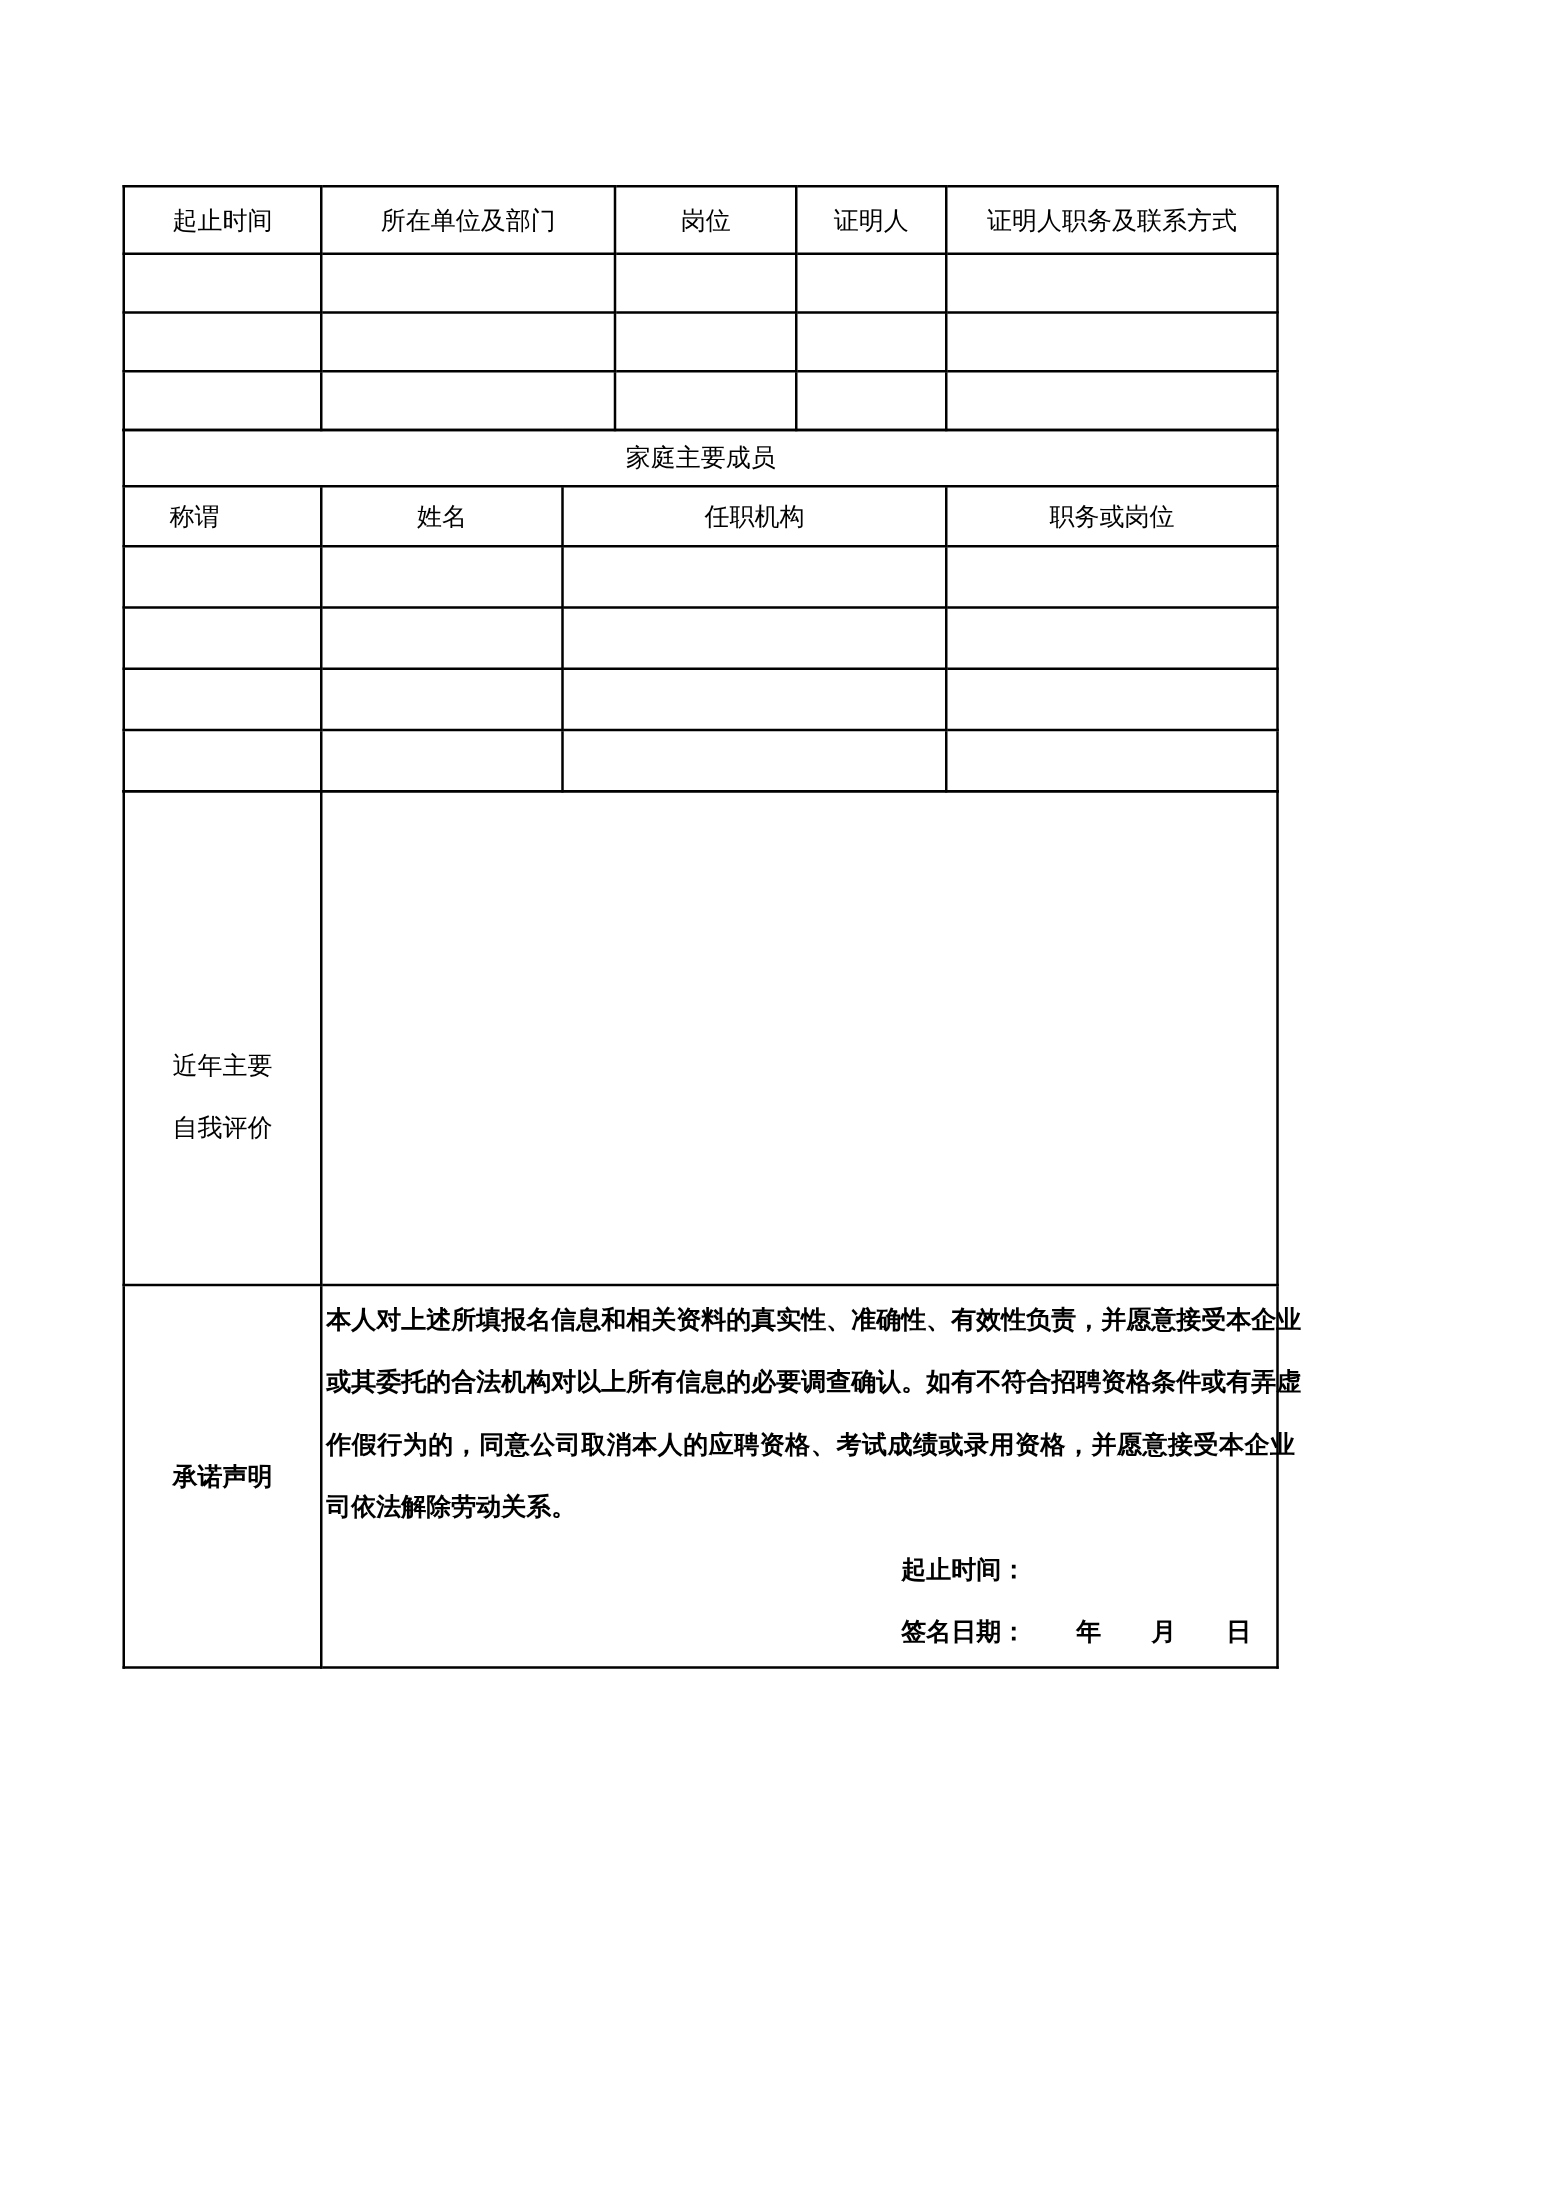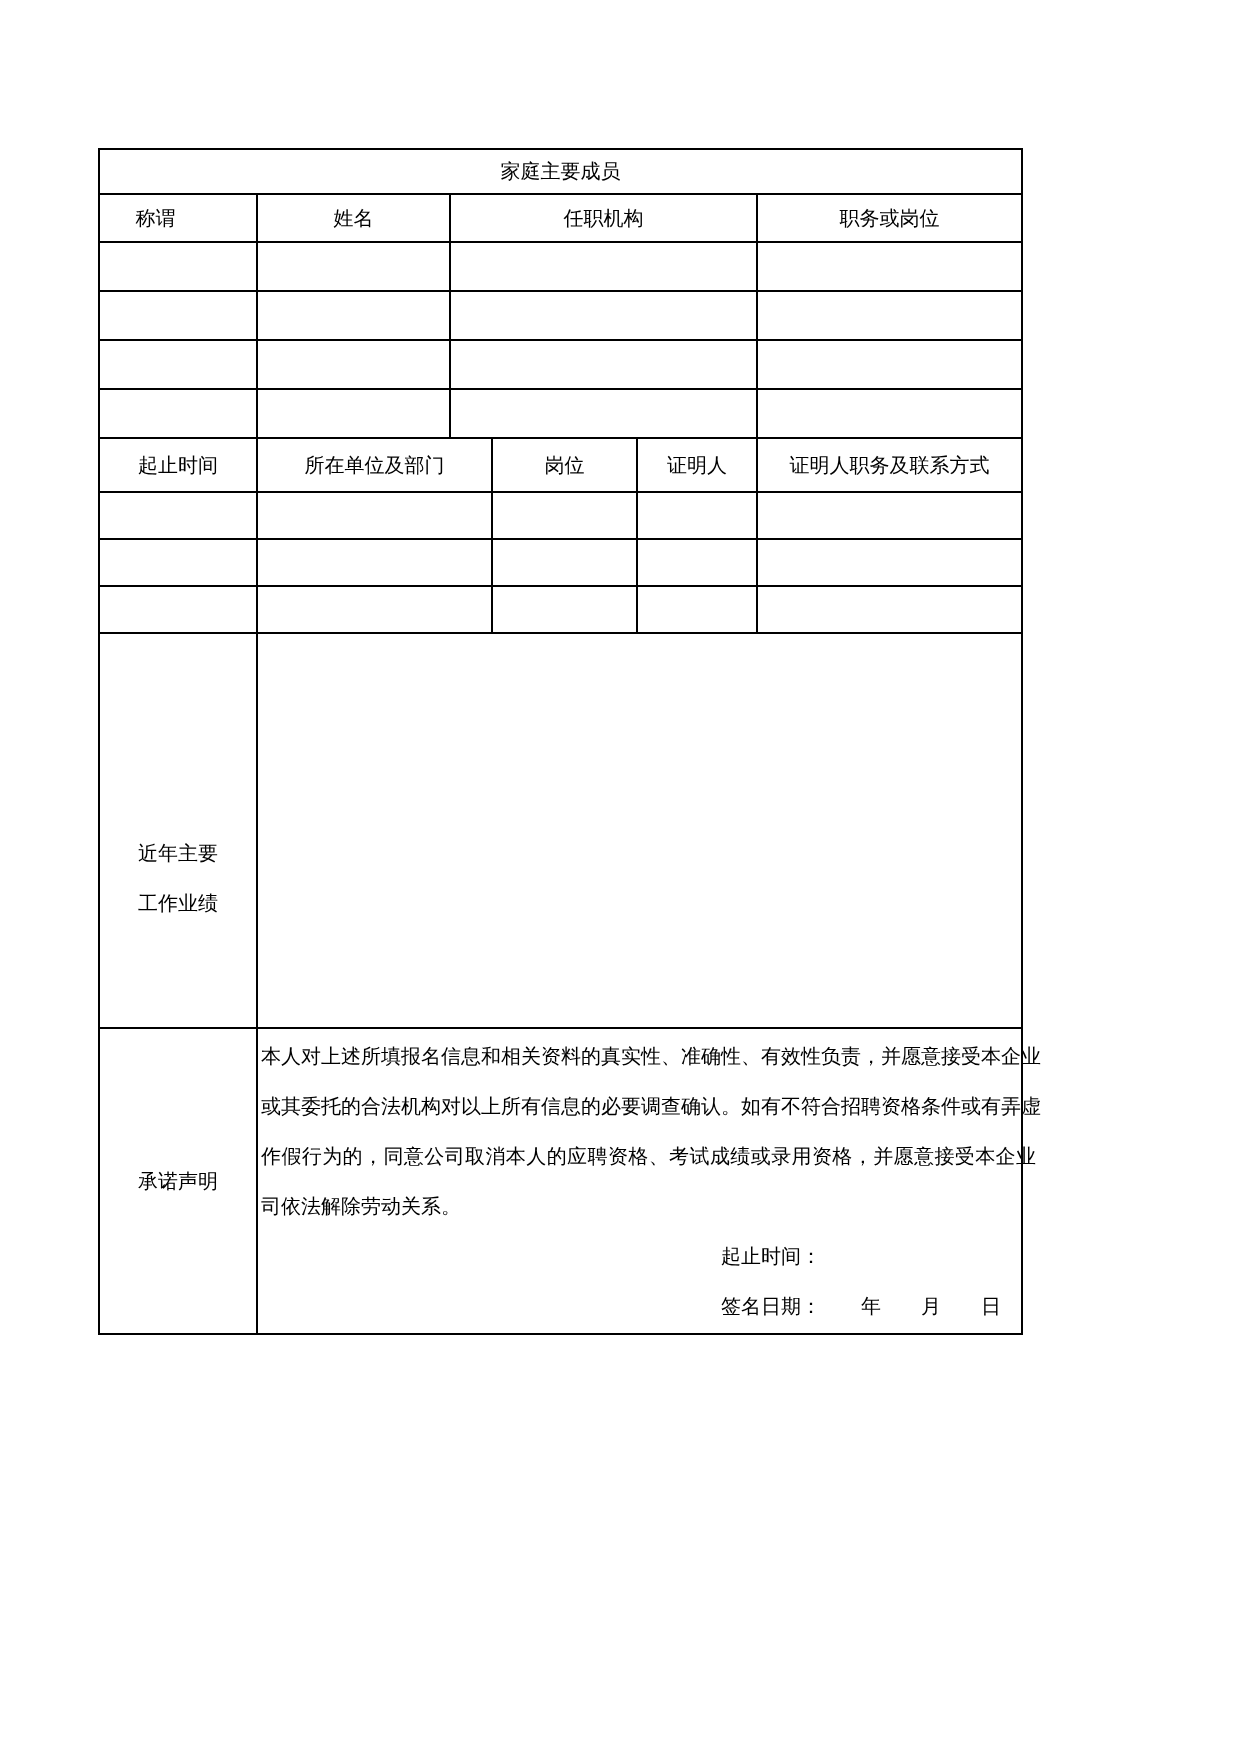--- a/index.html
+++ b/index.html
@@ -34,21 +34,21 @@
     overflow: visible;
   }
   .c { text-align: center; }
   tr.h52 > td { height: 52px; }
   tr.h45 > td { height: 45px; }
   tr.h43 > td { height: 43px; }
   tr.h46 > td { height: 46px; }
   tr.h47 > td { height: 47px; }
   tr.h393 > td { height: 393px; margin-top: 29px; }
   tr.h223 > td { height: 223px; }
-  tr.h302 > td { height: 302px; }
+  tr.h302 > td { height: 302px; font-weight: bold; }
   .label-cell {
     text-align: center;
     vertical-align: middle;
   }
   .shift-left { padding-right: 45px !important; }
   .ach-label-block {
     padding-top: 94px;
     line-height: 50px;
   }
   .content-cell { vertical-align: top; }
@@ -68,20 +68,60 @@
   .sig-block { margin-left: 460px; }
   .sig-line {
     line-height: 50px;
     white-space: nowrap;
   }
 </style>
 </head>
 <body>
 
 <div class="doc">
+
+  <table class="tbl">
+    <colgroup>
+      <col style="width:158px">
+        <col style="width:235px">
+        <col style="width:145px">
+        <col style="width:120px">
+        <col style="width:265px">
+    </colgroup>
+    <tbody>
+      <tr class="h52">
+        <td class="c">起止时间</td>
+        <td class="c">所在单位及部门</td>
+        <td class="c">岗位</td>
+        <td class="c">证明人</td>
+        <td class="c">证明人职务及联系方式</td>
+      </tr>
+      <tr class="h45">
+        <td></td>
+        <td></td>
+        <td></td>
+        <td></td>
+        <td></td>
+      </tr>
+      <tr class="h45">
+        <td></td>
+        <td></td>
+        <td></td>
+        <td></td>
+        <td></td>
+      </tr>
+      <tr class="h45">
+        <td></td>
+        <td></td>
+        <td></td>
+        <td></td>
+        <td></td>
+      </tr>
+    </tbody>
+  </table>
 
   <table class="tbl">
     <colgroup>
       <col style="width:158px">
         <col style="width:193px">
         <col style="width:307px">
         <col style="width:265px">
     </colgroup>
     <tbody>
       <tr class="h43">
@@ -116,68 +156,28 @@
         <td></td>
         <td></td>
         <td></td>
       </tr>
     </tbody>
   </table>
 
   <table class="tbl">
     <colgroup>
       <col style="width:158px">
-        <col style="width:235px">
-        <col style="width:145px">
-        <col style="width:120px">
-        <col style="width:265px">
-    </colgroup>
-    <tbody>
-      <tr class="h52">
-        <td class="c">起止时间</td>
-        <td class="c">所在单位及部门</td>
-        <td class="c">岗位</td>
-        <td class="c">证明人</td>
-        <td class="c">证明人职务及联系方式</td>
-      </tr>
-      <tr class="h45">
-        <td></td>
-        <td></td>
-        <td></td>
-        <td></td>
-        <td></td>
-      </tr>
-      <tr class="h45">
-        <td></td>
-        <td></td>
-        <td></td>
-        <td></td>
-        <td></td>
-      </tr>
-      <tr class="h45">
-        <td></td>
-        <td></td>
-        <td></td>
-        <td></td>
-        <td></td>
-      </tr>
-    </tbody>
-  </table>
-
-  <table class="tbl">
-    <colgroup>
-      <col style="width:158px">
         <col style="width:765px">
     </colgroup>
     <tbody>
       <tr class="h393">
         <td class="label-cell">
           <div class="ach-label-block">
             <div>近年主要</div>
-            <div>工作业绩</div>
+            <div>自我评价</div>
           </div>
         </td>
         <td class="content-cell"></td>
       </tr>
       <tr class="h302">
         <td class="label-cell">承诺声明</td>
         <td class="decl-cell">
           <div class="decl-text">
             <div class="decl-line justify">本人对上述所填报名信息和相关资料的真实性、准确性、有效性负责，并愿意接受本企业</div>
             <div class="decl-line justify">或其委托的合法机构对以上所有信息的必要调查确认。如有不符合招聘资格条件或有弄虚</div>

